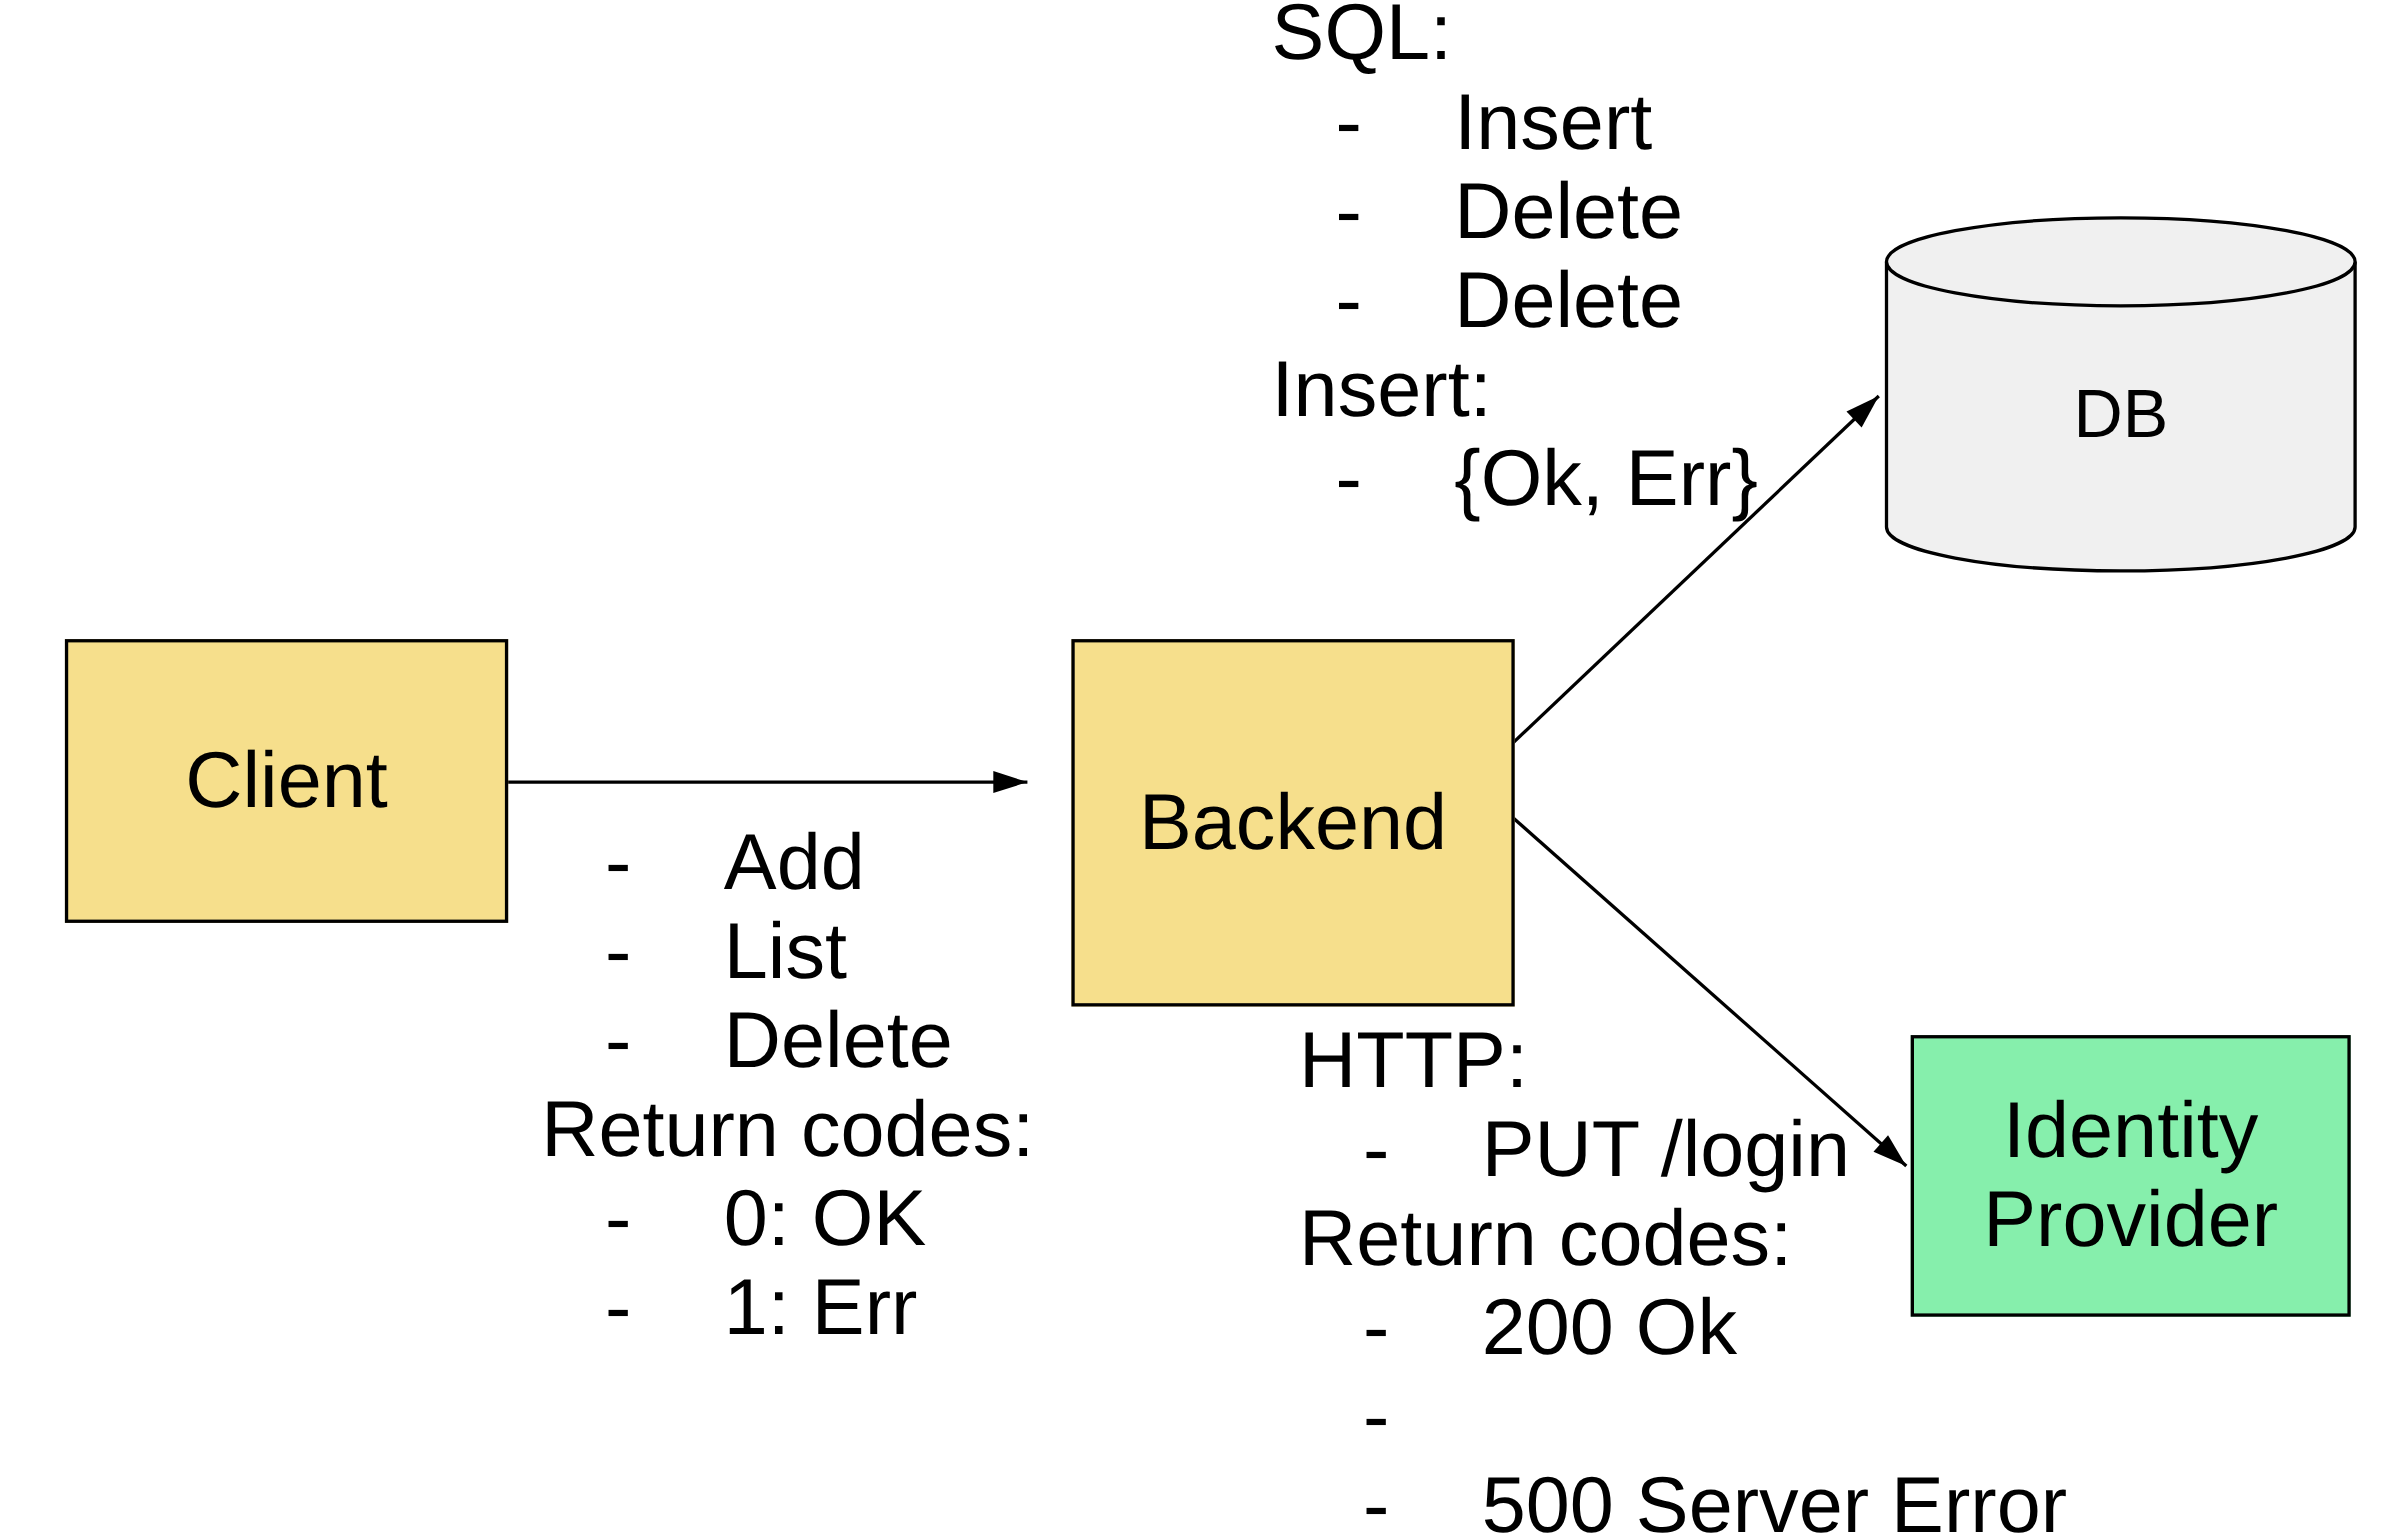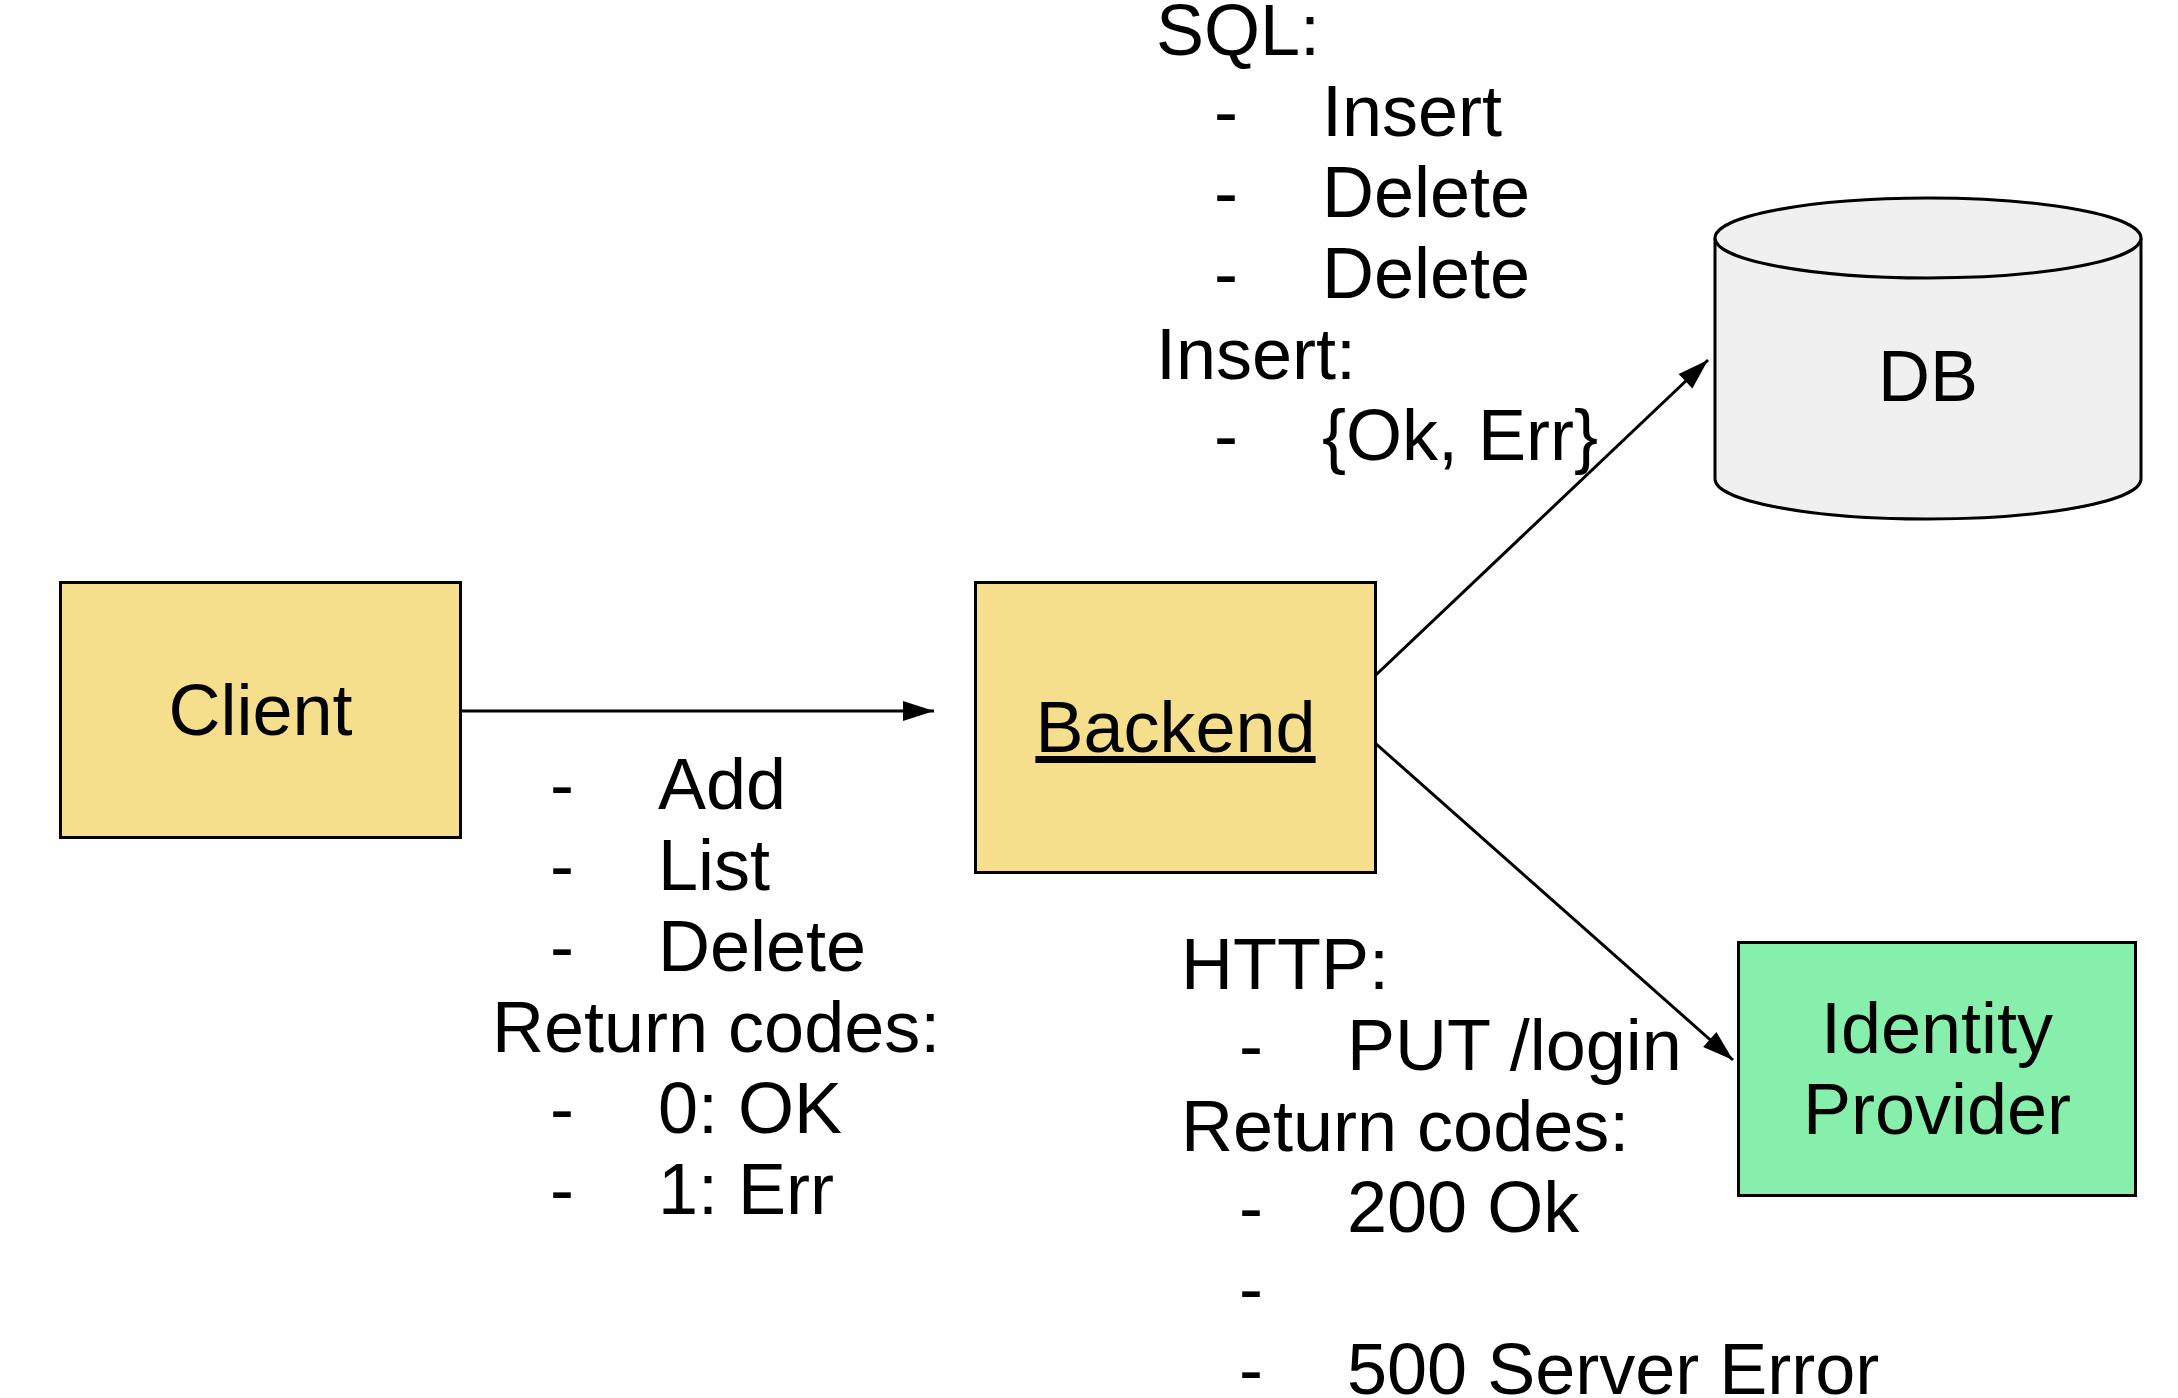--- a/index.html
+++ b/index.html
@@ -37,32 +37,32 @@
     border: 3px solid #000000;
   }
   .node.service {
     background: #f6df8c;
     margin-left: 36px;
   }
   .node.store {
     background: #86efac;
   }
   #node-client  { left: 23px;   top: 581px; width: 403px; height: 258px; }
-  #node-backend { left: 938px;  top: 581px; width: 403px; height: 293px; text-decoration: underline; }
+  #node-backend { left: 938px;  top: 581px; width: 403px; height: 334px; }
   #node-idp     { left: 1737px; top: 941px; width: 400px; height: 256px; padding: 0 30px; }
   #node-db      { left: 1712px; top: 194px; width: 432px; height: 330px; display: block; }
   #node-db svg  { display: block; width: 432px; height: 330px; }
   .db-label {
     position: absolute;
     left: 0;
     top: 142px;
     width: 100%;
     height: 81px;
     text-align: center;
-    font-size: 72px;
+    font-size: 62px;
     line-height: 81px;
   }
   .note {
     position: absolute;
     font-size: 72px;
     line-height: 81px;
     white-space: nowrap;
   }
   .note .line {
     position: relative;

